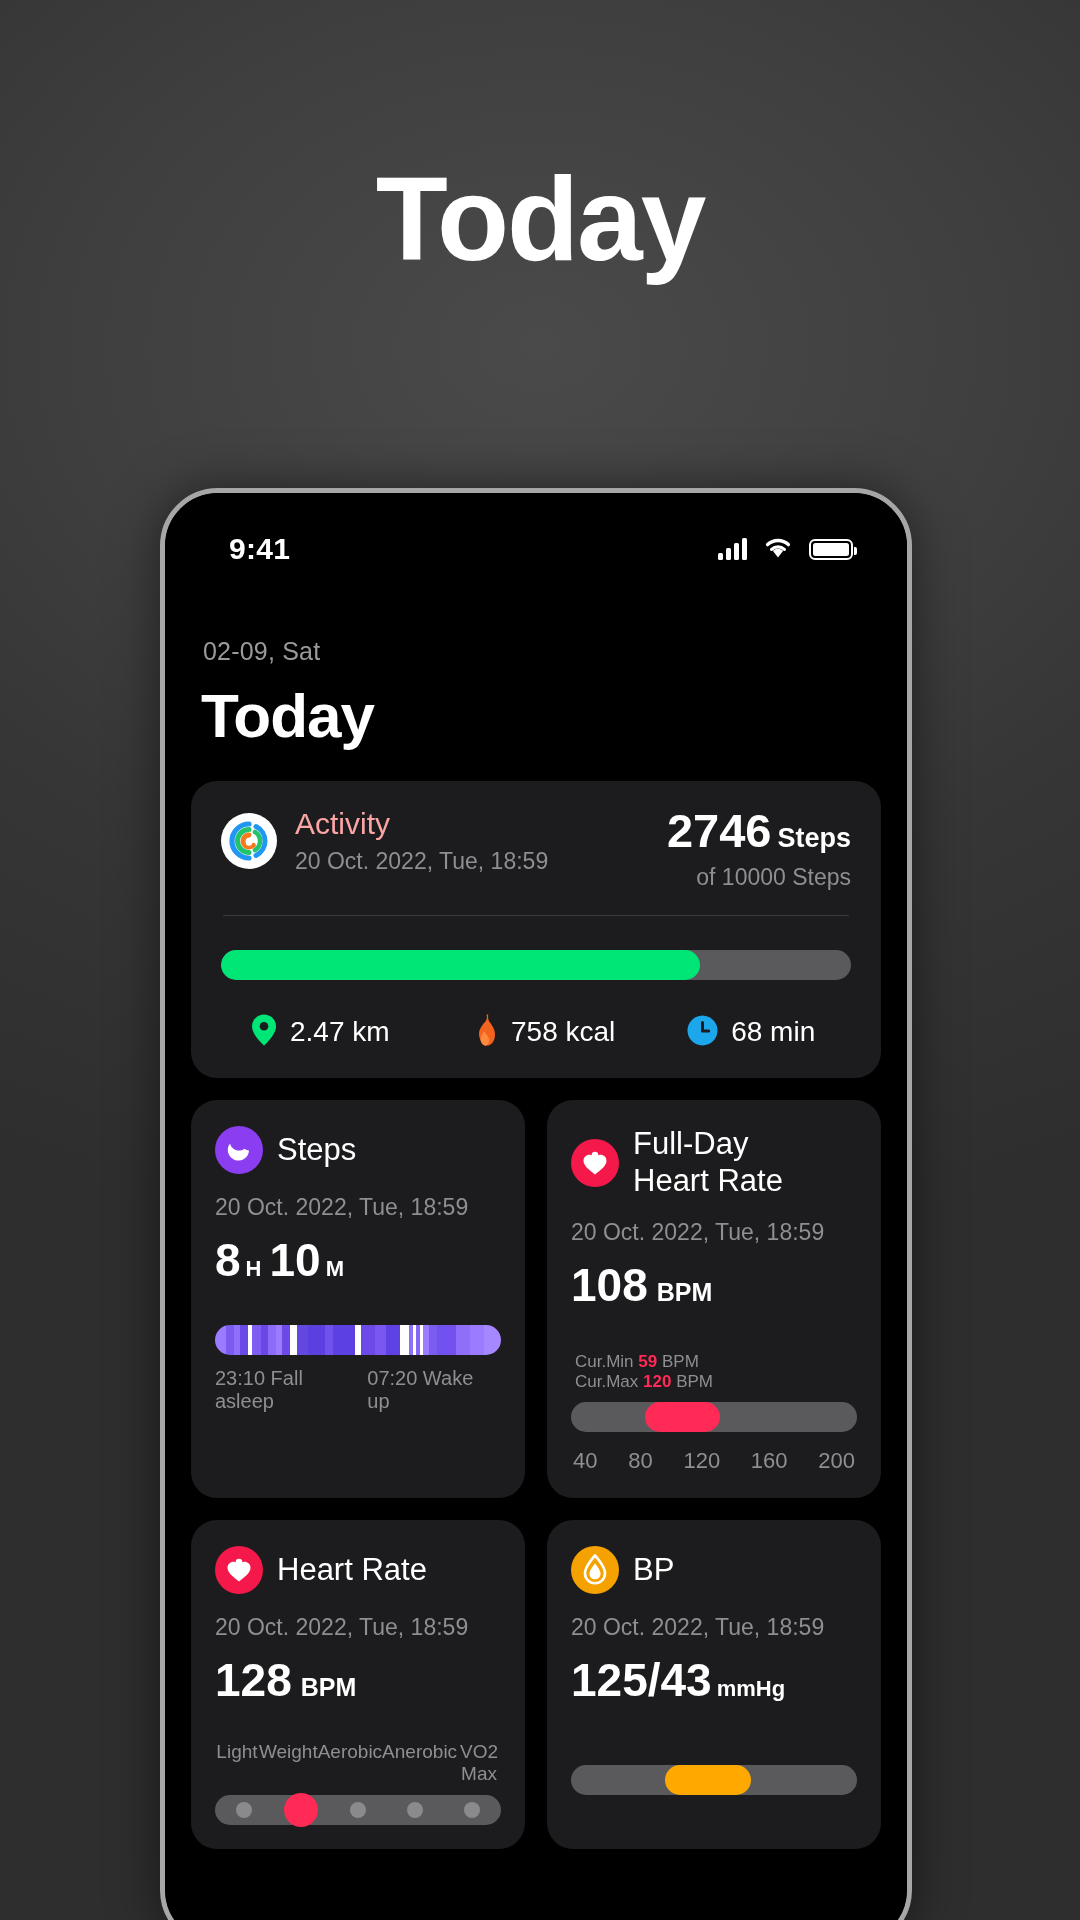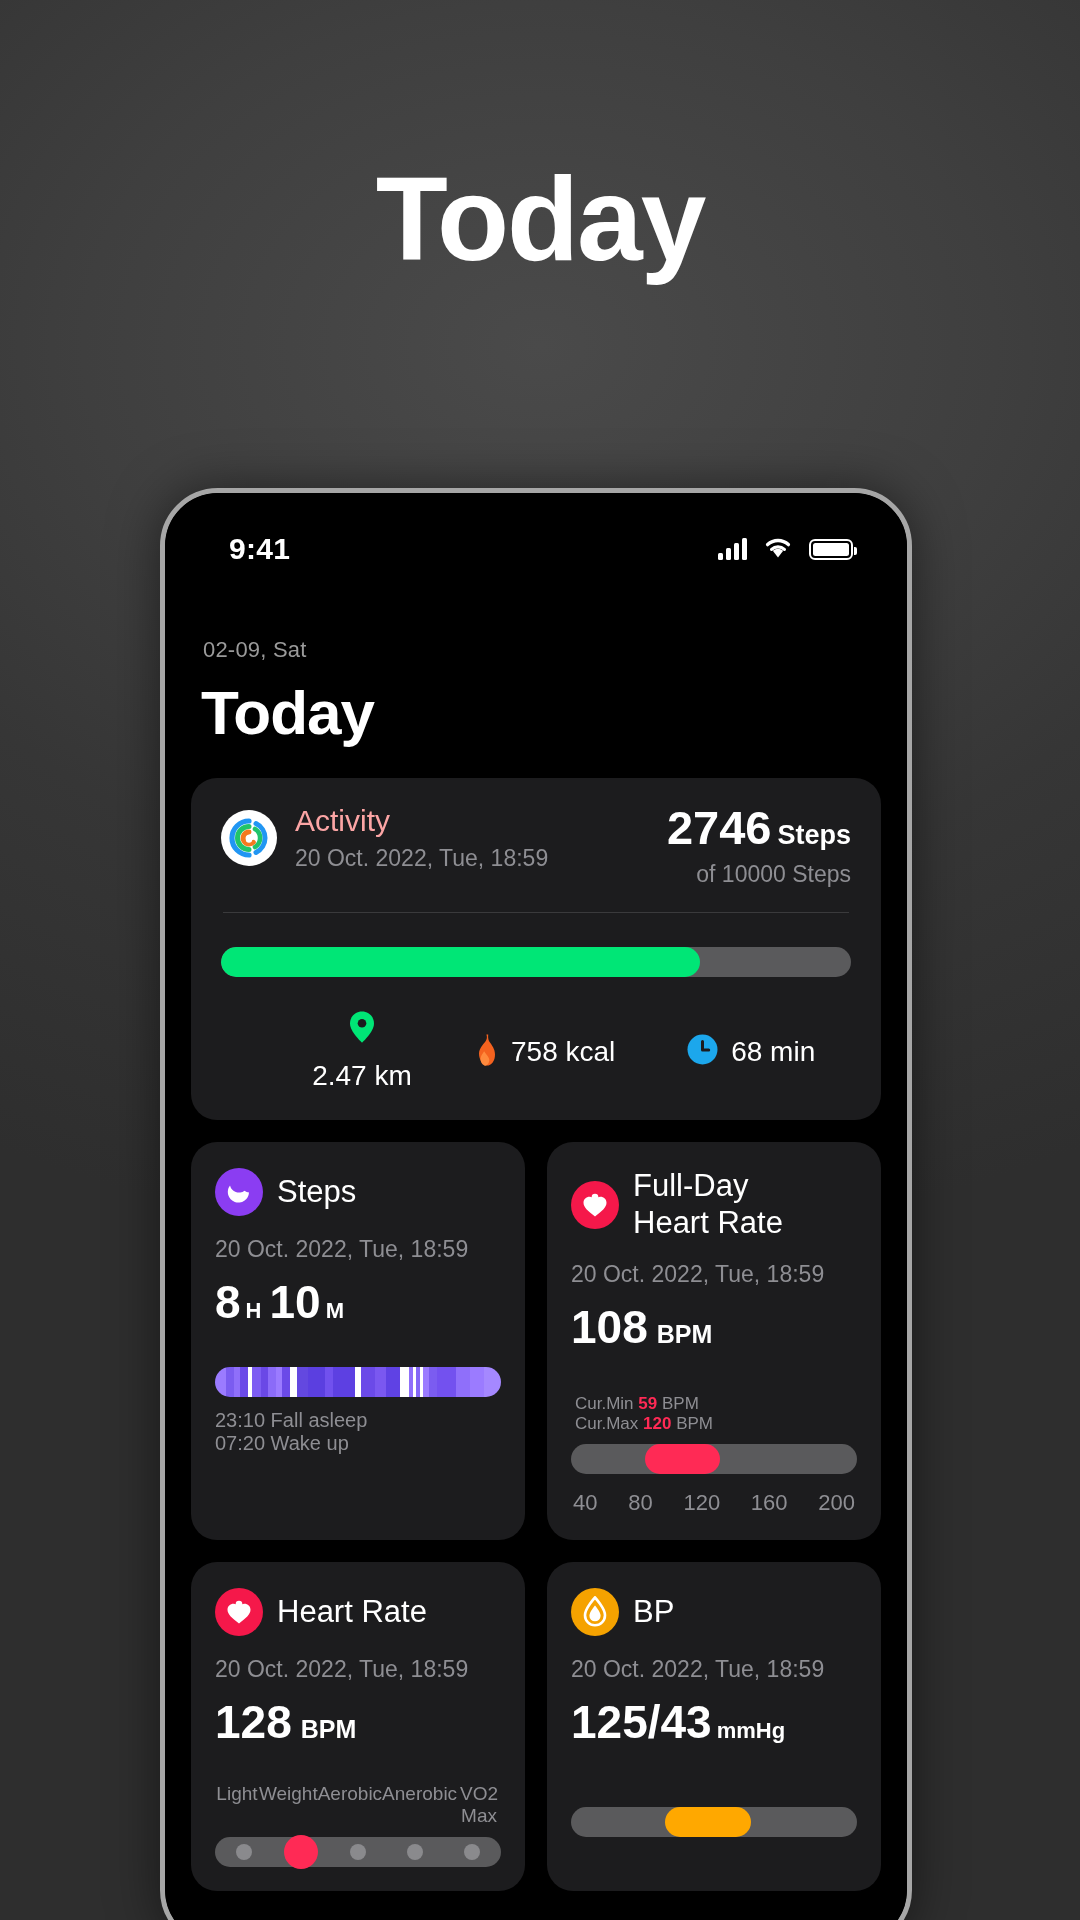--- a/index.html
+++ b/index.html
@@ -57,21 +57,21 @@
     position:relative; display:flex; align-items:center; padding:2px;
   }
   .icon-battery::after{
     content:''; position:absolute; right:-6px; top:6px;
     width:3.5px; height:8px; background:#fff; border-radius:0 2px 2px 0;
   }
   .icon-battery span{ display:block; width:100%; height:100%; background:#fff; border-radius:2.5px; }
 
   
   .content { padding: 0 26px; }
-  .date-label { color:#9a9a9a; font-size:22px; margin:52px 0 0 12px; letter-spacing:0.2px; }
+  .date-label { color:#9a9a9a; font-size:25px; margin:52px 0 0 12px; letter-spacing:0.2px; }
   .page-title { color:#fff; font-size:62px; font-weight:bold; margin:14px 0 0 10px; letter-spacing:-1px; }
   .quote { color:#ececec; font-size:30px; line-height:1.33; margin:26px 0 0 10px; max-width:690px; }
 
   
   .card { background:#1c1c1e; border-radius:26px; }
   .card-activity { margin-top:30px; padding:26px 30px 28px 30px; }
 
   .act-head { display:flex; align-items:flex-start; justify-content:space-between; }
   .act-left { display:flex; align-items:center; gap:18px; }
   .act-icon {
@@ -88,41 +88,41 @@
   .divider { height:1px; background:#3a3a3c; margin:24px 2px 0 2px; }
 
   .progress-track {
     height:30px; background:#5a5a5c; border-radius:15px;
     margin:34px 0 0 0; overflow:hidden;
   }
   .progress-fill { height:100%; background:#00e676; border-radius:15px; }
 
   .act-stats { display:flex; margin-top:34px; }
   .act-stat { display:flex; align-items:center; gap:13px; }
-  .act-stat:nth-child(1){ width:40%; padding-left:30px;flex-direction:column; }
+  .act-stat:nth-child(1){ width:40%; padding-left:30px; }
   .act-stat:nth-child(2){ width:34%; }
   .act-stat:nth-child(3){ width:26%; }
   .act-stat-label { color:#fff; font-size:28px; }
 
   .grid2 { display:flex; gap:22px; margin-top:22px; }
   .card-half { width:50%; padding:26px 24px 24px 24px; }
 
   .ch-head { display:flex; align-items:center; gap:14px; }
   .ch-icon { width:48px; height:48px; border-radius:50%; flex:0 0 auto; display:flex; align-items:center; justify-content:center; }
   .ch-title { color:#fff; font-size:31px; line-height:1.15; }
   .ch-title.two-line { line-height:1.18; }
   .ch-sub { color:#8e8e93; font-size:23px; margin-top:20px; }
   .ch-value { color:#fff; margin-top:16px; font-weight:bold; font-size:46px; line-height:1; display:flex; align-items:baseline; }
   .ch-value .unit { font-size:25px; font-weight:bold; margin-left:9px; }
   .ch-value .unit-sm { font-size:22px; font-weight:bold; margin-left:5px; }
 
   
   .sleep-bar { display:flex; height:30px; border-radius:15px; overflow:hidden; margin-top:42px; }
   .sleep-bar i { display:block; height:100%; }
-  .sleep-legend { display:flex; justify-content:space-between; color:#8e8e93; font-size:20px; margin-top:12px;flex-direction:column; }
+  .sleep-legend { display:flex; justify-content:space-between; color:#8e8e93; font-size:20px; margin-top:12px; }
 
   
   .hr-minmax { display:flex; justify-content:space-between; margin-top:44px; padding:0 4px;flex-direction:column; }
   .hr-mm { font-size:17px; color:#8e8e93; white-space:nowrap; }
   .hr-mm b { font-weight:normal; }
   .hr-mm .num { font-weight:bold; }
   .hr-track { height:30px; background:#5a5a5c; border-radius:15px; margin-top:10px; position:relative; }
   .hr-thumb { position:absolute; top:0; height:100%; border-radius:15px; }
   .hr-axis { display:flex; justify-content:space-between; color:#8e8e93; font-size:22px; margin-top:16px; padding:0 2px; }
 

